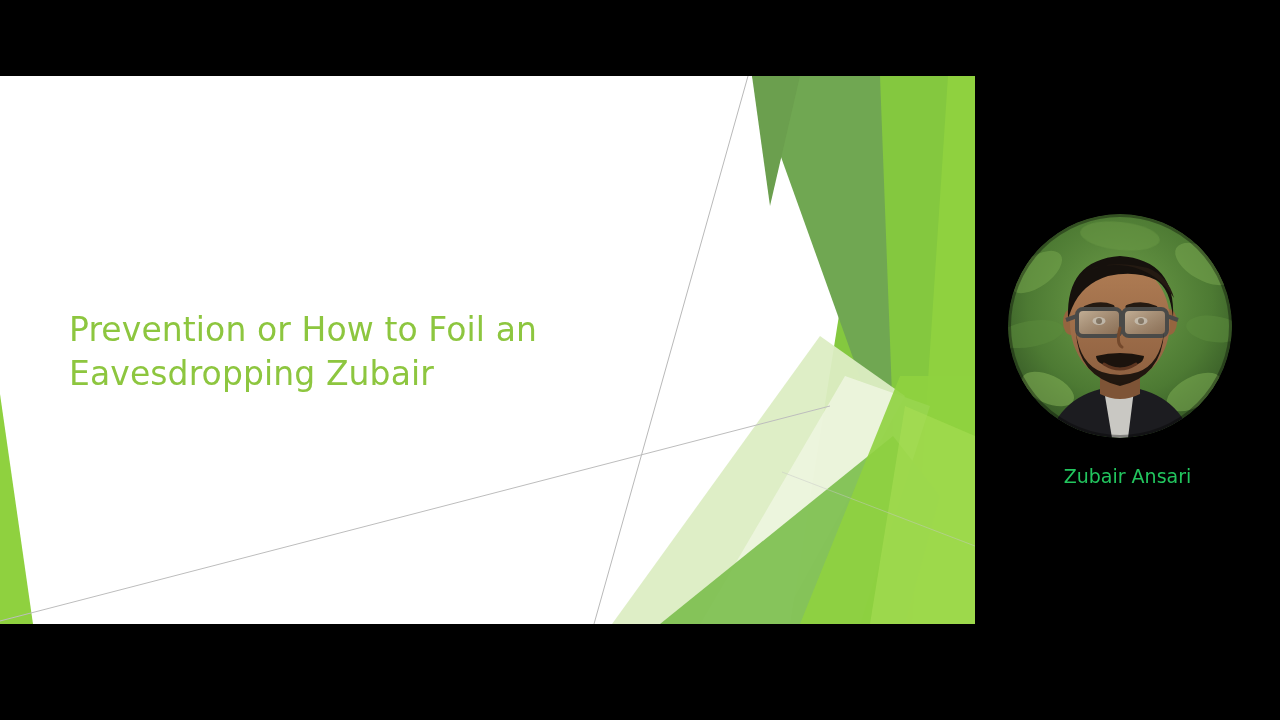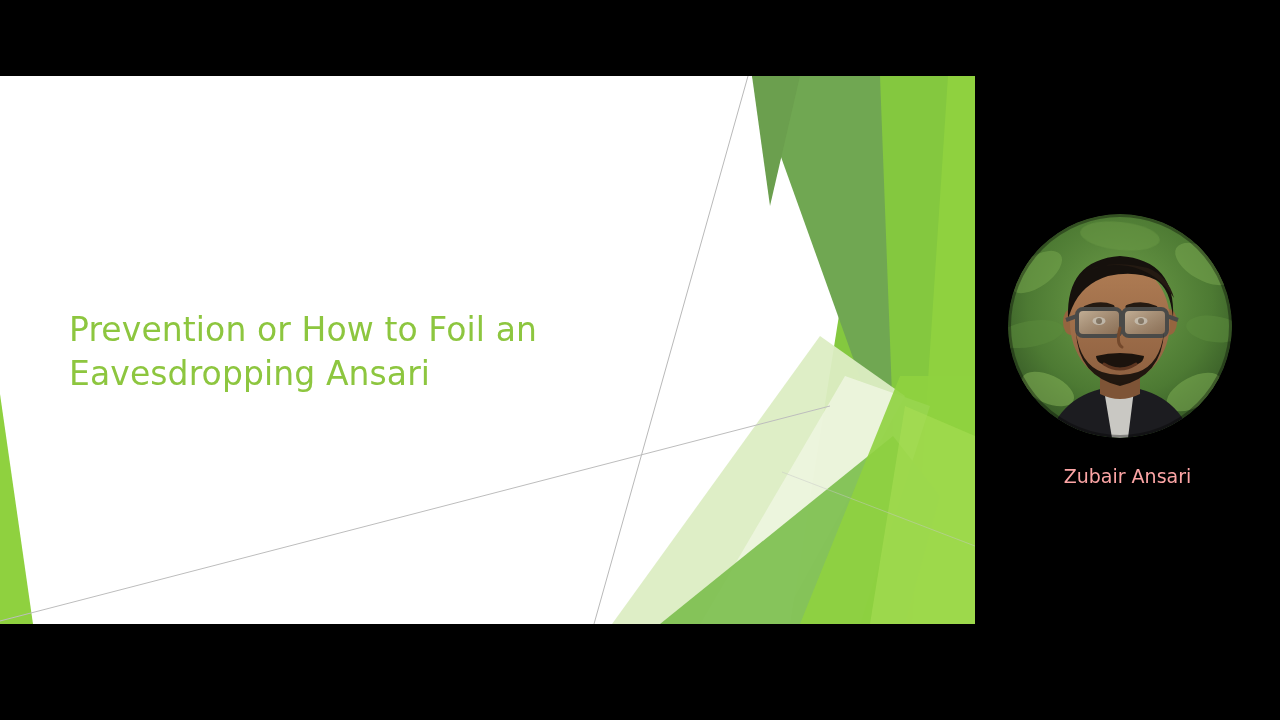--- a/index.html
+++ b/index.html
@@ -41,21 +41,21 @@
     position:absolute;left:975px;top:76px;width:305px;height:548px;
     background:#000;
   }
   #avatar{
     position:absolute;left:33px;top:138px;width:224px;height:224px;
     border-radius:50%;overflow:hidden;background:#0a0a0a;
   }
   #avatar svg{display:block;width:224px;height:224px;}
   #presenter-name{
     position:absolute;left:0;top:388px;width:305px;
-    text-align:center;color:#fca5a5;
+    text-align:center;color:#22c55e;
     font-size:19px;line-height:24px;font-weight:400;
   }
 </style>
 </head>
 <body>
 
 <div id="video-frame">
 
   <div id="slide">
 
@@ -83,21 +83,21 @@
 
       <line x1="748" y1="0" x2="594" y2="548" stroke="#b9b9b9" stroke-width="1"></line>
 
       <line x1="830" y1="330" x2="0" y2="545" stroke="#bdbdbd" stroke-width="1"></line>
 
       <line x1="782" y1="396" x2="975" y2="470" stroke="#c6c6c6" stroke-width="0.8" opacity="0.6"></line>
 
     </svg>
 
     <h1 id="slide-title">Prevention or How to Foil an
-Eavesdropping Ansari</h1>
+Eavesdropping Zubair</h1>
 
   </div>
 
   <div id="presenter-panel">
 
     <div id="avatar">
       <svg viewBox="0 0 224 224">
         <defs>
           <clipPath id="circleClip">
             <circle cx="112" cy="112" r="112"></circle>

